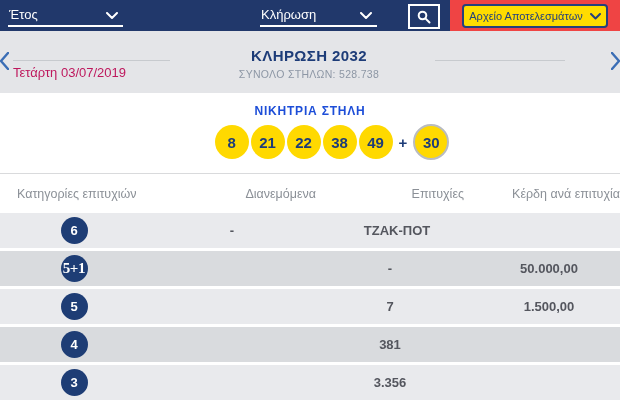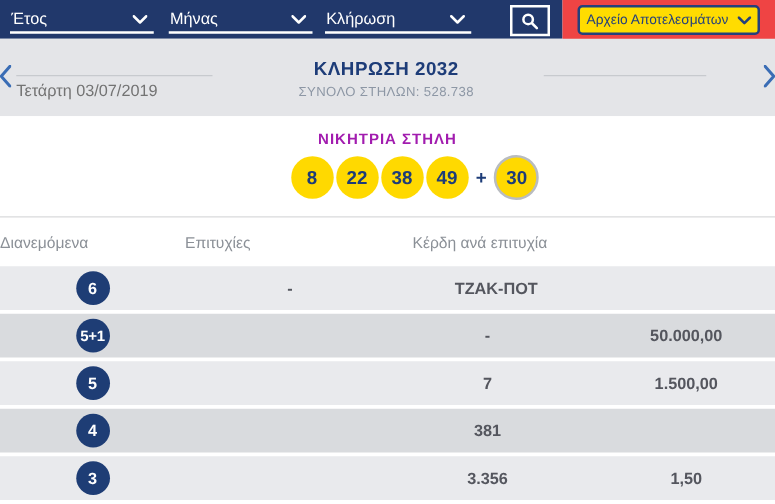--- a/index.html
+++ b/index.html
@@ -38,88 +38,80 @@
   }
 
   
   .draw-header { position:absolute; top:31px; left:0; width:620px; height:62px; background:#e4e5e8; }
   .nav-arrow { position:absolute; top:21px; background:none; border:none; padding:0; cursor:pointer; line-height:0; }
   .nav-prev { left:0px; }
   .nav-next { right:0px; }
   .hline { position:absolute; top:29px; height:1px; background:#c7cace; }
   .hline-left { left:13px; width:157px; }
   .hline-right { left:435px; width:130px; }
-  .draw-date { position:absolute; left:13px; top:34px; font-size:13px; color:#737373; }
+  .draw-date { position:absolute; left:13px; top:34px; font-size:13px; color:#be185d; }
   .draw-center { position:absolute; left:0; top:16px; width:618px; text-align:center; }
   .draw-title { font-size:15px; font-weight:bold; color:#1d3c78; letter-spacing:0.4px; }
   .draw-subtitle { margin-top:4px; font-size:10.5px; color:#8d97a5; letter-spacing:0.3px; }
 
   
   .winning { position:absolute; top:93px; left:0; width:620px; height:80px; background:#fff; }
-  .winning-title { text-align:center; padding-top:11px; font-size:12px; font-weight:bold; color:#a21caf; letter-spacing:0.8px; }
+  .winning-title { text-align:center; padding-top:11px; font-size:12px; font-weight:bold; color:#1d4ed8; letter-spacing:0.8px; }
   .balls {
     position:absolute; top:31px; left:0; width:620px; box-sizing:border-box;
     display:flex; justify-content:center; align-items:center; padding-left:44px;
   }
   .ball {
     width:34px; height:34px; border-radius:50%; background:#ffd900;
     color:#1d3c78; font-weight:bold; font-size:15px;
     display:flex; align-items:center; justify-content:center; margin:0 1px; flex:0 0 auto;
   }
   .plus-sign { color:#1d3c78; font-weight:bold; font-size:15px; margin:0 5px; }
   .ball-bonus { width:32px; height:32px; border:2px solid #b9bcc0; }
 
   
   .grid4 { display:grid; grid-template-columns:148px 168px 148px 156px; align-items:center; }
   .table-head {
     position:absolute; top:173px; left:0; width:620px; height:40px;
     background:#fff; border-top:1px solid #d9dadc; box-sizing:border-box;
     color:#8b9097; font-size:12.5px;
   }
-  .th { text-align:left; }
+  .th { text-align:right; }
   .th-first { text-align:left; padding-left:17px; }
   .th-last { padding-left:14px; }
 
   .rows { position:absolute; top:213px; left:0; width:620px; }
   .trow { height:35px; margin-bottom:3px; font-size:13px; font-weight:bold; color:#54565e; }
   .alt-a { background:#e9eaed; }
   .alt-b { background:#d9dbde; }
   .cell { text-align:center; }
   .cell-cat { display:flex; justify-content:center; }
   .cell-prize { padding-left:14px; }
   .badge {
     width:27px; height:27px; border-radius:50%; background:#1e3d75;
     color:#fff; font-weight:bold; font-size:13px;
     display:flex; align-items:center; justify-content:center;
   }
-  .badge-sm { font-size:12px; letter-spacing:-0.3px; }
+  .badge-sm { font-size:15px; letter-spacing:-0.3px;font-family:Liberation Serif, serif; }
 </style>
 </head>
 <body>
 
 <div class="topbar">
   <div class="topbar-blue"></div>
 
   <div class="dropdown dd-etos">
     <span class="dd-label">Έτος</span>
     <span class="dd-chevron">
       <svg width="12" height="8" viewBox="0 0 12 8">
           <polyline points="1,1 6,6 11,1" fill="none" stroke="#ffffff" stroke-width="2" stroke-linecap="round" stroke-linejoin="round"></polyline>
         </svg>
     </span>
   </div>
 
-  <div class="dropdown dd-minas">
-    <span class="dd-label">Μήνας</span>
-    <span class="dd-chevron">
-      <svg width="12" height="8" viewBox="0 0 12 8">
-          <polyline points="1,1 6,6 11,1" fill="none" stroke="#ffffff" stroke-width="2" stroke-linecap="round" stroke-linejoin="round"></polyline>
-        </svg>
-    </span>
-  </div>
 
   <div class="dropdown dd-klirosi">
     <span class="dd-label">Κλήρωση</span>
     <span class="dd-chevron">
       <svg width="12" height="8" viewBox="0 0 12 8">
           <polyline points="1,1 6,6 11,1" fill="none" stroke="#ffffff" stroke-width="2" stroke-linecap="round" stroke-linejoin="round"></polyline>
         </svg>
     </span>
   </div>
 
@@ -168,29 +160,31 @@
           <polyline points="1,1 8,9 1,17" fill="none" stroke="#3a6db5" stroke-width="2.4" stroke-linecap="round" stroke-linejoin="round"></polyline>
         </svg>
     </span>
   </button>
 </div>
 
 <div class="winning">
   <div class="winning-title">ΝΙΚΗΤΡΙΑ ΣΤΗΛΗ</div>
   <div class="balls">
     <span class="ball">8</span>
+    <span class="ball">21</span>
     <span class="ball">22</span>
     <span class="ball">38</span>
     <span class="ball">49</span>
     <span class="plus-sign">+</span>
     <span class="ball ball-bonus">30</span>
   </div>
 </div>
 
 <div class="table-head grid4">
+  <div class="th th-first">Κατηγορίες επιτυχιών</div>
   <div class="th">Διανεμόμενα</div>
   <div class="th">Επιτυχίες</div>
   <div class="th th-last">Κέρδη ανά επιτυχία</div>
 </div>
 
 <div class="rows">
 
   <div class="trow grid4 alt-a">
     <div class="cell cell-cat">
         <span class="badge">6</span>
@@ -224,16 +218,15 @@
     <div class="cell"></div>
     <div class="cell">381</div>
   </div>
 
   <div class="trow grid4 alt-a">
     <div class="cell cell-cat">
         <span class="badge">3</span>
       </div>
     <div class="cell"></div>
     <div class="cell">3.356</div>
-    <div class="cell cell-prize">1,50</div>
   </div>
 
 </div>
 
 </body></html>

